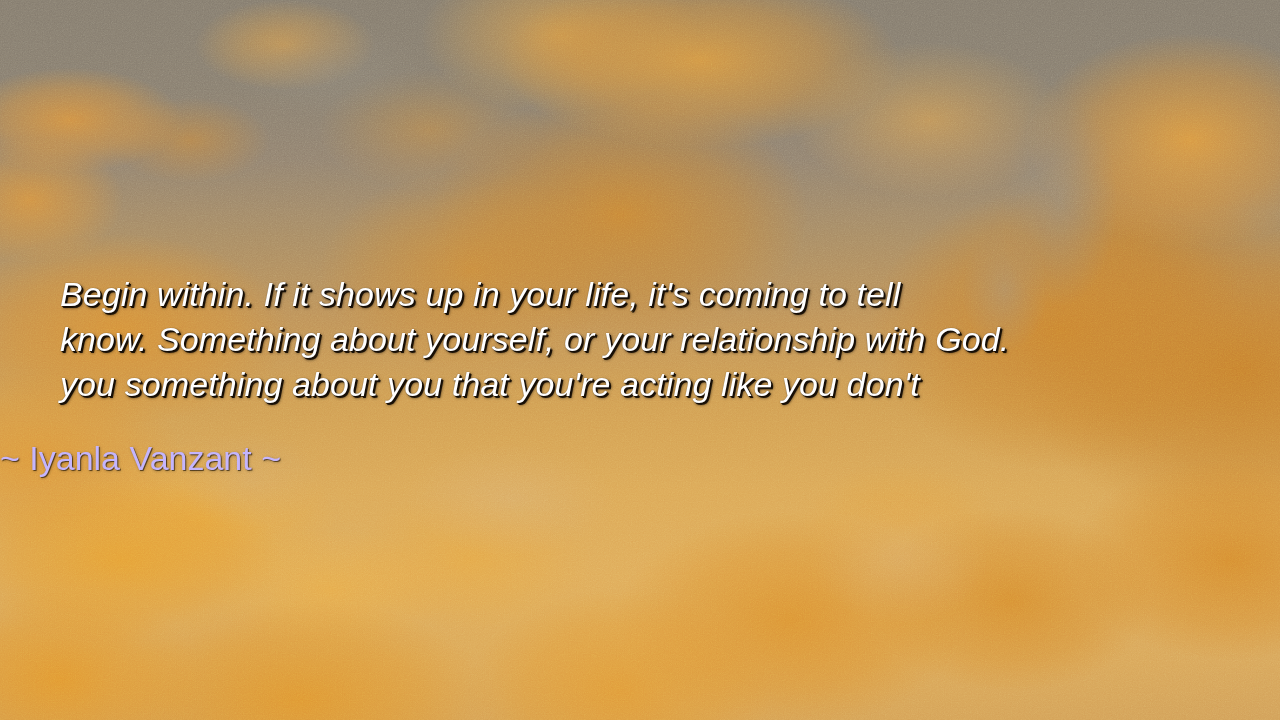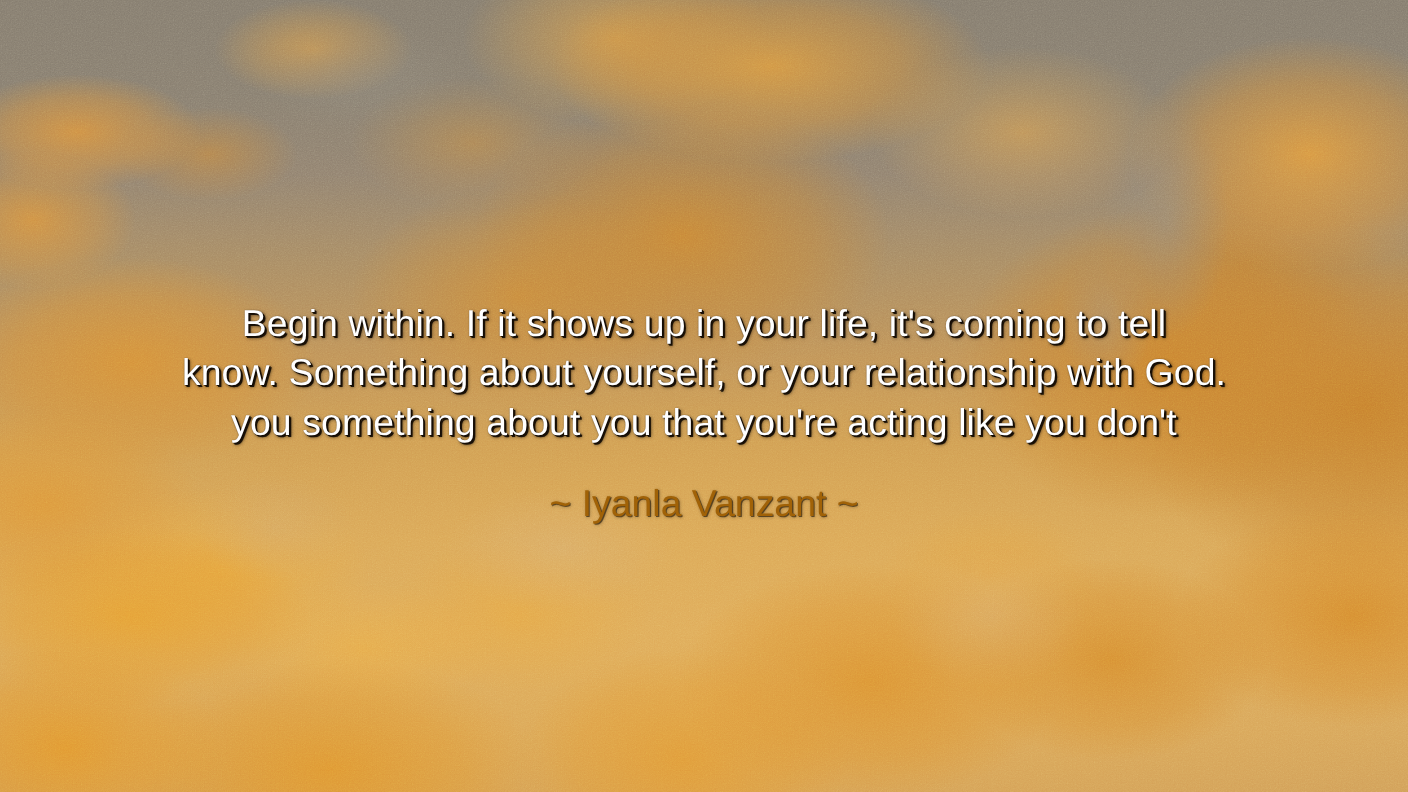--- a/index.html
+++ b/index.html
@@ -127,23 +127,23 @@
     mix-blend-mode: overlay;
     pointer-events: none;
   }
 
   
   .quote-block {
     position: absolute;
     left: 0;
     right: 0;
     top: 272px;
-    text-align: center;
     padding: 0 60px;
     box-sizing: border-box;
+    font-style: italic;
   }
 
   .quote-line {
     display: block;
     color: #ffffff;
     font-size: 34px;
     line-height: 45px;
     font-weight: 400;
     letter-spacing: .1px;
     white-space: nowrap;
@@ -152,22 +152,21 @@
        2px 2px 3px rgba(20,12,4,.75),
        1px 1px 0px rgba(20,12,4,.85),
        0 0 1px rgba(20,12,4,.55);
   }
 
   .attribution {
     position: absolute;
     left: 0;
     right: 0;
     top: 436px;
-    text-align: center;
-    color: #a16207;
+    color: #c4b5fd;
     font-size: 34px;
     line-height: 44px;
     font-weight: 400;
     white-space: nowrap;
     text-shadow:
        1px 1px 0px rgba(20,12,4,.55),
        1px 1px 3px rgba(20,12,4,.40);
   }
 </style>
 </head>

